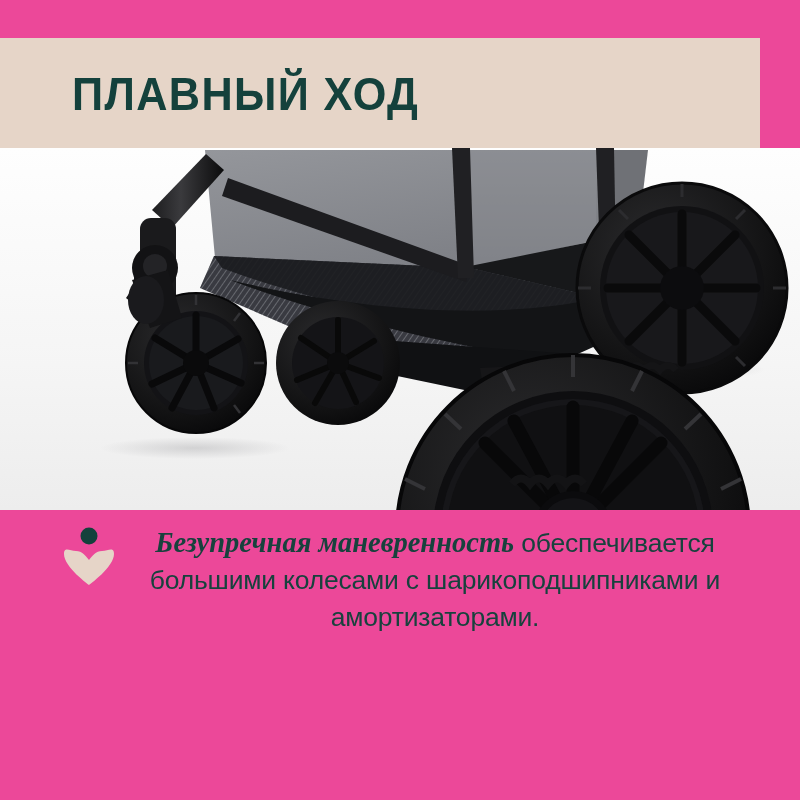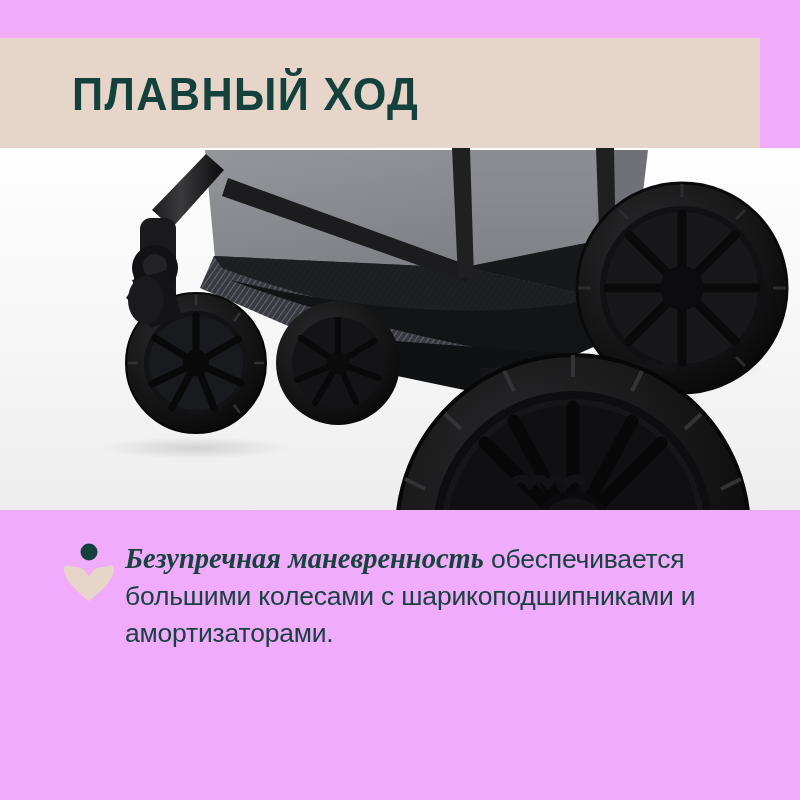--- a/index.html
+++ b/index.html
@@ -12,21 +12,21 @@
     height: 800px;
     font-family: "Liberation Sans", sans-serif;
     overflow: hidden;
     position: relative;
   }
 
   #page {
     position: relative;
     width: 800px;
     height: 800px;
-    background: #f0abfc;
+    background: #ec4899;
     overflow: hidden;
   }
 
   
   .banner {
     position: absolute;
     left: 0;
     top: 38px;
     width: 760px;
     height: 110px;
@@ -56,23 +56,24 @@
     height: 362px;
     background: linear-gradient(180deg, #fdfdfd 0%, #f6f6f6 55%, #efefef 100%);
     overflow: hidden;
   }
   .photo svg { display: block; }
 
   
   .content {
     position: absolute;
     left: 0;
-    top: 526px;
+    top: 510px;
     width: 800px;
     height: 250px;
+    text-align: center;
   }
   .bullet-icon {
     position: absolute;
     left: 62px;
     top: 17px;
     width: 54px;
     height: 62px;
   }
   .copy {
     position: absolute;

